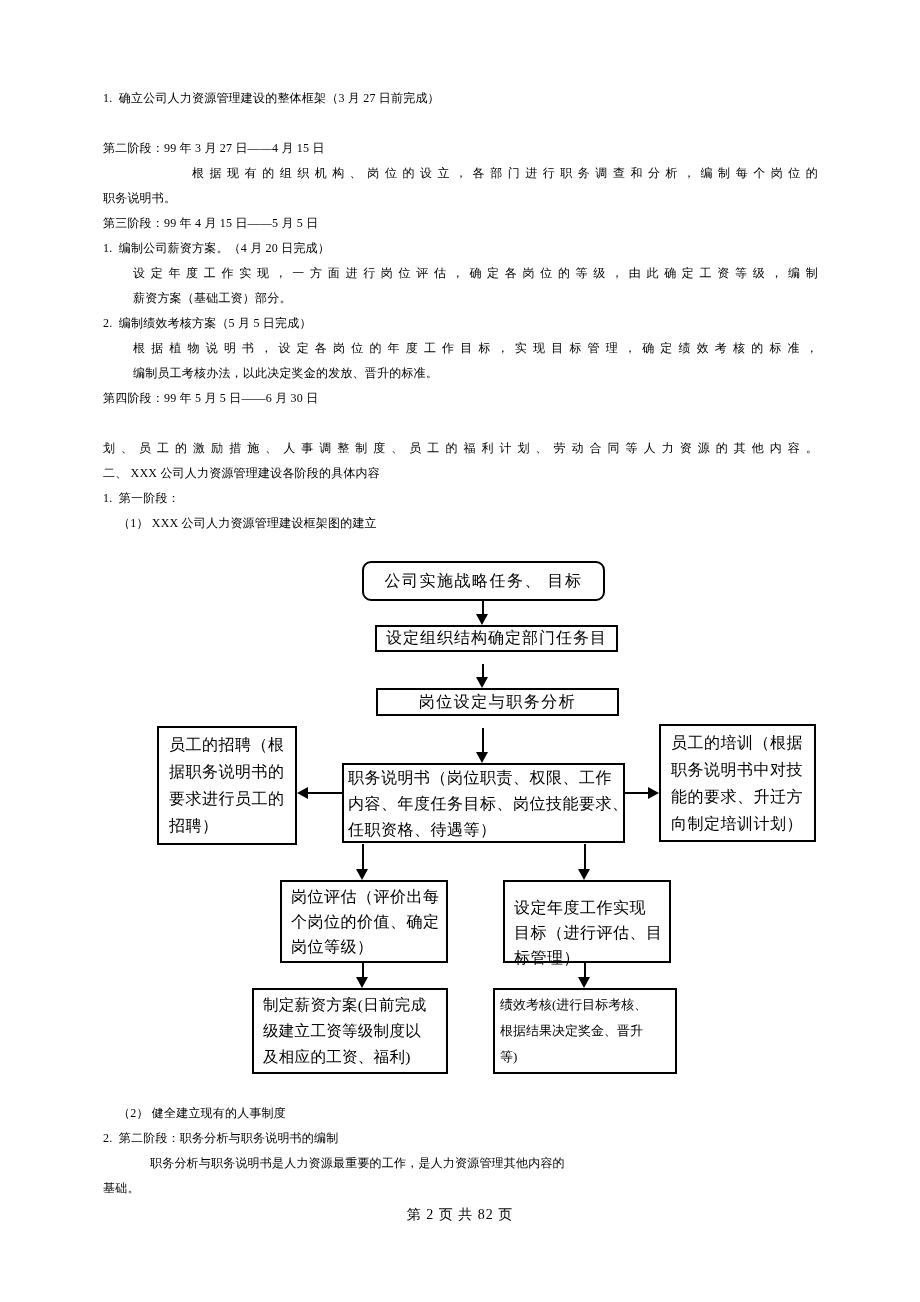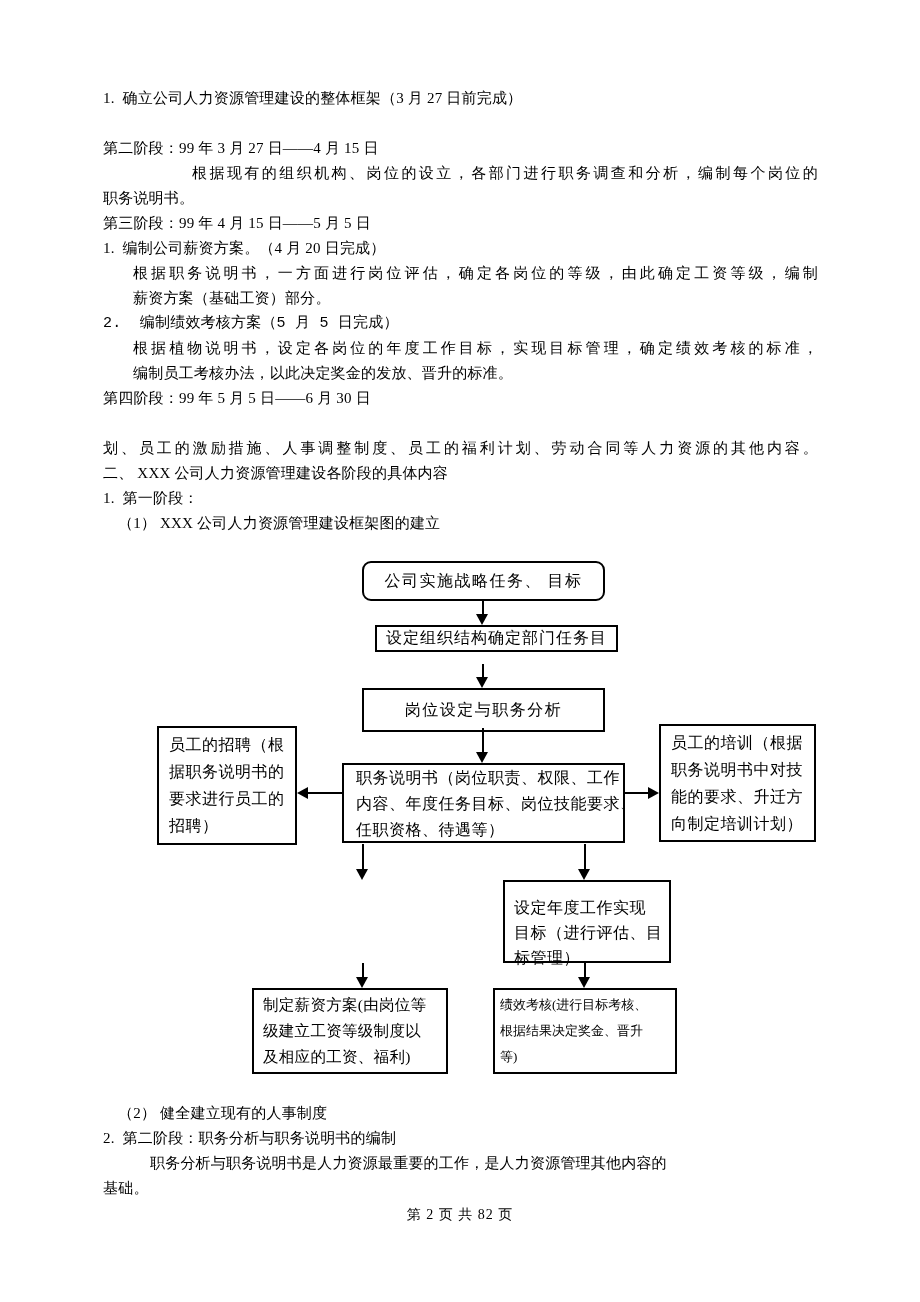--- a/index.html
+++ b/index.html
@@ -7,21 +7,21 @@
     position:relative;
     width:920px;height:1302px;
     background:#ffffff;
     font-family:"Liberation Serif","DejaVu Serif",serif;
     color:#000;
     overflow:hidden;
   }
   
   .bl{
     position:absolute;
-    font-size:15px;
+    font-size:12px;
     line-height:25px;
     white-space:pre;
     letter-spacing:0.2px;
   }
   .just{
     white-space:normal;
     text-align:justify;
     text-align-last:justify;
   }
   
@@ -59,47 +59,47 @@
 <body>
 
 <div class="page">
 
   <div class="bl" style="top:86px;left:103px;">1.  确立公司人力资源管理建设的整体框架（3 月 27 日前完成）</div>
   <div class="bl" style="top:136px;left:103px;">第二阶段：99 年 3 月 27 日——4 月 15 日</div>
   <div class="bl just" style="top:161px;left:192px;width:626px;">根据现有的组织机构、岗位的设立，各部门进行职务调查和分析，编制每个岗位的</div>
   <div class="bl" style="top:186px;left:103px;">职务说明书。</div>
   <div class="bl" style="top:211px;left:103px;">第三阶段：99 年 4 月 15 日——5 月 5 日</div>
   <div class="bl" style="top:236px;left:103px;">1.  编制公司薪资方案。（4 月 20 日完成）</div>
-  <div class="bl just" style="top:261px;left:133px;width:685px;">根据职务说明书，一方面进行岗位评估，确定各岗位的等级，由此确定工资等级，编制</div>
+  <div class="bl just" style="top:261px;left:133px;width:685px;">设定年度工作实现，一方面进行岗位评估，确定各岗位的等级，由此确定工资等级，编制</div>
   <div class="bl" style="top:286px;left:133px;">薪资方案（基础工资）部分。</div>
-  <div class="bl" style="top:311px;left:103px;font-family:Liberation Mono, monospace;">2.  编制绩效考核方案（5 月 5 日完成）</div>
+  <div class="bl" style="top:311px;left:103px;">2.  编制绩效考核方案（5 月 5 日完成）</div>
   <div class="bl just" style="top:336px;left:133px;width:685px;">根据植物说明书，设定各岗位的年度工作目标，实现目标管理，确定绩效考核的标准，</div>
   <div class="bl" style="top:361px;left:133px;">编制员工考核办法，以此决定奖金的发放、晋升的标准。</div>
   <div class="bl" style="top:386px;left:103px;">第四阶段：99 年 5 月 5 日——6 月 30 日</div>
   <div class="bl just" style="top:436px;left:103px;width:715px;">划、员工的激励措施、人事调整制度、员工的福利计划、劳动合同等人力资源的其他内容。</div>
   <div class="bl" style="top:461px;left:103px;">二、 XXX 公司人力资源管理建设各阶段的具体内容</div>
   <div class="bl" style="top:486px;left:103px;">1.  第一阶段：</div>
   <div class="bl" style="top:511px;left:118px;">（1） XXX 公司人力资源管理建设框架图的建立</div>
 
   <div class="fbox ctr" style="left:362px;top:561px;width:243px;height:40px;border-radius:9px;">公司实施战略任务、 目标</div>
 
   <div class="vln" style="left:482px;top:601px;height:15px;"></div>
   <div class="vhd" style="left:476px;top:614px;"></div>
 
   <div class="fbox ctr" style="left:375px;top:625px;width:243px;height:27px;letter-spacing:1px;">设定组织结构确定部门任务目</div>
 
   <div class="vln" style="left:482px;top:664px;height:15px;"></div>
   <div class="vhd" style="left:476px;top:677px;"></div>
 
-  <div class="fbox ctr" style="left:362px;top:688px;width:243px;height:44px;">岗位设定与职务分析</div>
+  <div class="fbox ctr" style="left:376px;top:688px;width:243px;height:28px;">岗位设定与职务分析</div>
 
   <div class="vln" style="left:482px;top:728px;height:24px;"></div>
   <div class="vhd" style="left:476px;top:752px;"></div>
 
-  <div class="fbox" style="left:342px;top:763px;width:283px;height:80px;line-height:26px;padding:0 12px;">职务说明书（岗位职责、权限、工作
+  <div class="fbox" style="left:342px;top:763px;width:283px;height:80px;line-height:26px;padding:0 4px;">职务说明书（岗位职责、权限、工作
 内容、年度任务目标、岗位技能要求、
 任职资格、待遇等）</div>
 
   <div class="fbox" style="left:157px;top:726px;width:140px;height:119px;line-height:27px;padding:3px 10px;">员工的招聘（根
 据职务说明书的
 要求进行员工的
 招聘）</div>
 
   <div class="fbox" style="left:659px;top:724px;width:157px;height:118px;line-height:27px;padding:3px 10px;">员工的培训（根据
 职务说明书中对技
@@ -111,32 +111,35 @@
 
   <div class="hln" style="left:625px;top:792px;width:23px;"></div>
   <div class="hhdR" style="left:648px;top:787px;"></div>
 
   <div class="vln" style="left:362px;top:844px;height:26px;"></div>
   <div class="vhd" style="left:356px;top:869px;"></div>
 
   <div class="vln" style="left:584px;top:844px;height:26px;"></div>
   <div class="vhd" style="left:578px;top:869px;"></div>
 
+  <div class="fbox" style="left:280px;top:880px;width:168px;height:83px;line-height:25px;padding:2px 9px;">岗位评估（评价出每
+个岗位的价值、确定
+岗位等级）</div>
 
   <div class="fbox" style="left:503px;top:880px;width:168px;height:83px;line-height:25px;padding:13px 9px;">设定年度工作实现
 目标（进行评估、目
 标管理）</div>
 
   <div class="vln" style="left:362px;top:963px;height:15px;"></div>
   <div class="vhd" style="left:356px;top:977px;"></div>
 
   <div class="vln" style="left:584px;top:963px;height:15px;"></div>
   <div class="vhd" style="left:578px;top:977px;"></div>
 
-  <div class="fbox" style="left:252px;top:988px;width:196px;height:86px;font-size:15.5px;line-height:26px;padding:2px 9px;letter-spacing:0.3px;">制定薪资方案(由岗位等
+  <div class="fbox" style="left:252px;top:988px;width:196px;height:86px;font-size:15.5px;line-height:26px;padding:2px 9px;letter-spacing:0.3px;">制定薪资方案(日前完成
 级建立工资等级制度以
 及相应的工资、福利)</div>
 
   <div class="fbox" style="left:493px;top:988px;width:184px;height:86px;font-size:13px;line-height:26px;padding:2px 5px;letter-spacing:0;">绩效考核(进行目标考核、
 根据结果决定奖金、晋升
 等)</div>
 
   <div class="bl" style="top:1101px;left:118px;">（2） 健全建立现有的人事制度</div>
   <div class="bl" style="top:1126px;left:103px;">2.  第二阶段：职务分析与职务说明书的编制</div>
   <div class="bl" style="top:1151px;left:150px;">职务分析与职务说明书是人力资源最重要的工作，是人力资源管理其他内容的</div>

